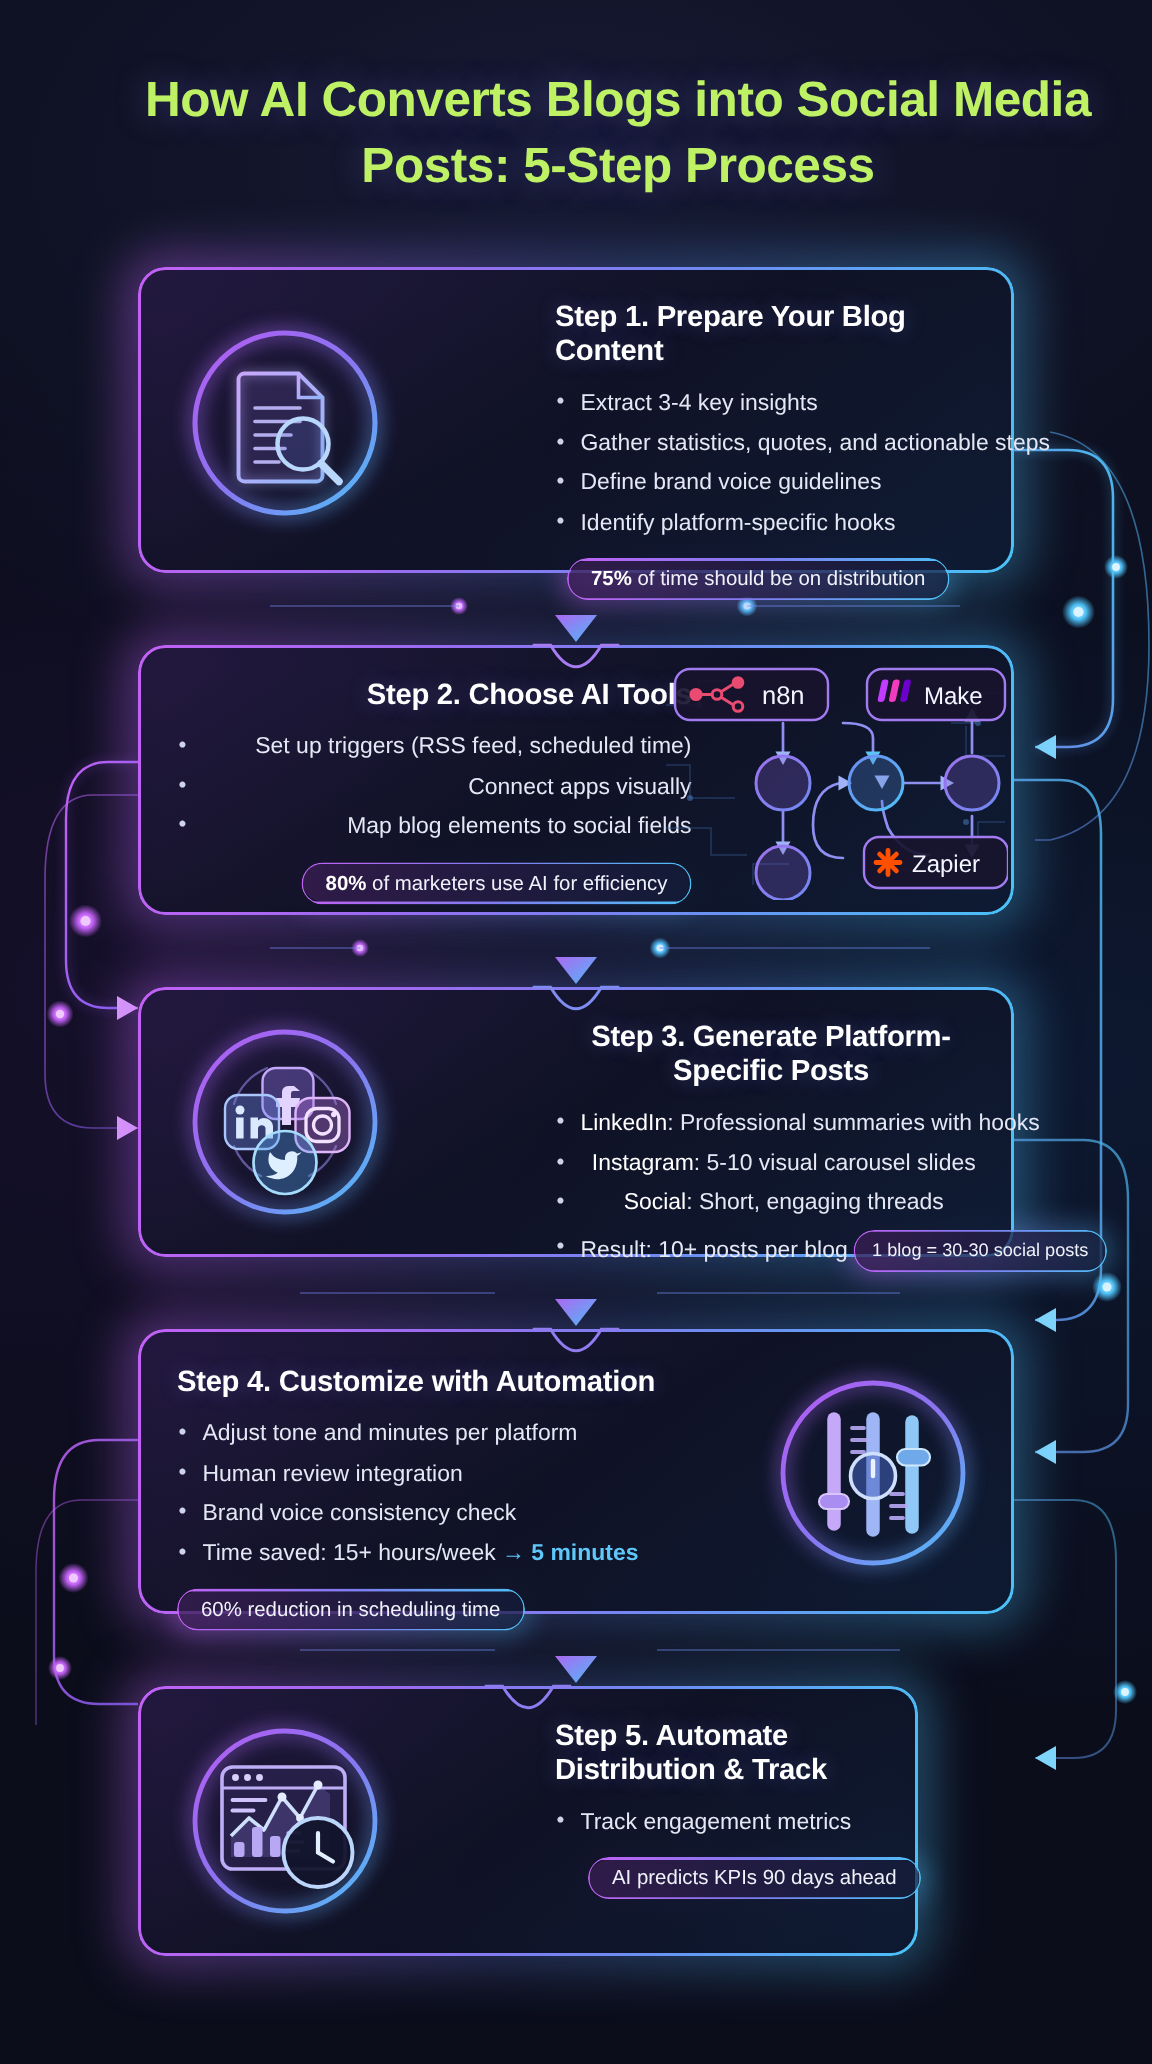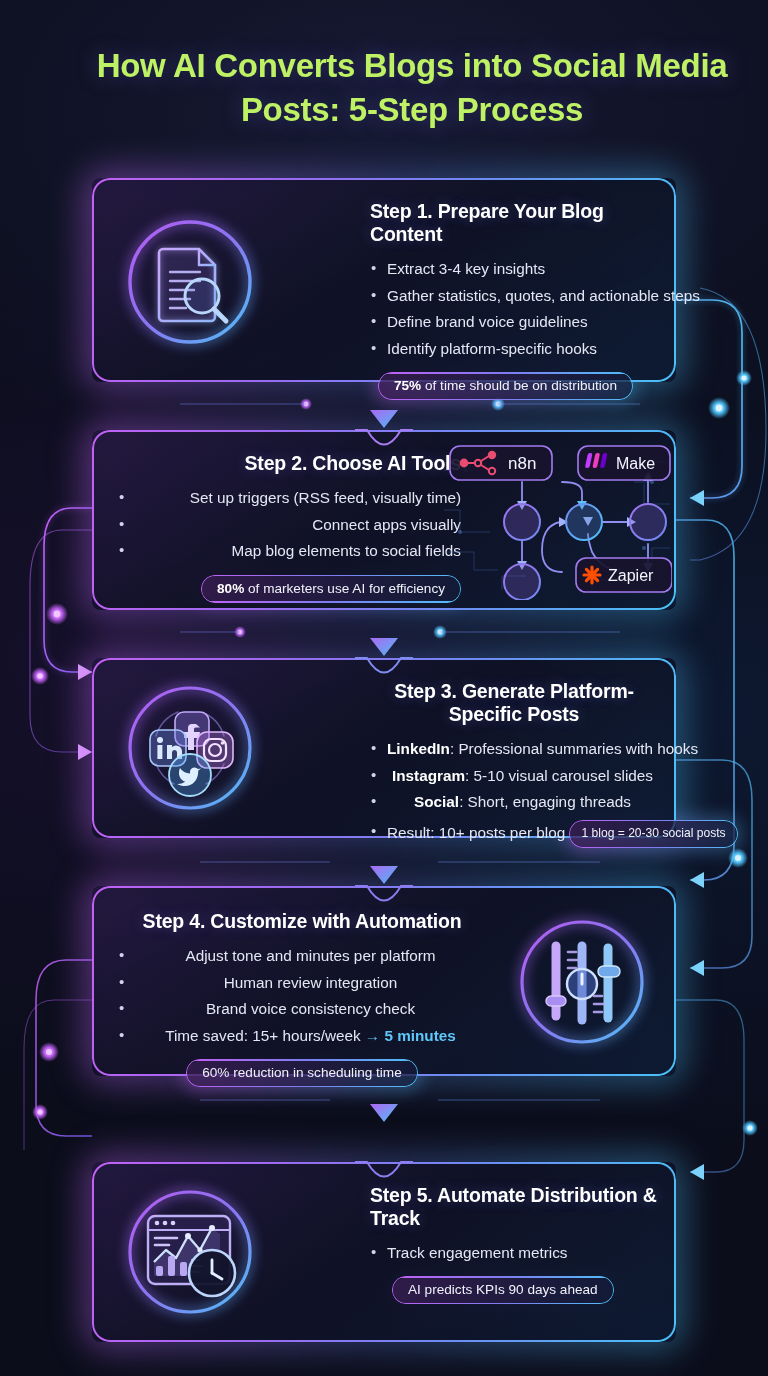--- a/index.html
+++ b/index.html
@@ -24,21 +24,21 @@
     text-align:center; font-size:33px; line-height:1.33;
     font-weight:bold; letter-spacing:-.3px; color:#bef264;
     text-shadow:0 0 22px rgba(140,120,255,.35);
     padding:0 56px;
     margin-left:28px;
   }
 
   
   .card{
     position:absolute;
-    border-radius:8px;
+    border-radius:18px;
     background:
       linear-gradient(150deg, rgba(30,22,58,.88) 0%, rgba(14,16,34,.94) 48%, rgba(12,22,46,.9) 100%);
     overflow:visible;
   }
   .card .frame{
     position:absolute; inset:0; border-radius:18px; padding:1.6px;
     background:linear-gradient(100deg,#c261f5 0%, #9a6bf0 32%, #6f8af2 62%, #49c2f7 100%);
     -webkit-mask:linear-gradient(#000 0 0) content-box, linear-gradient(#000 0 0);
     -webkit-mask-composite:xor; mask-composite:exclude;
     pointer-events:none;
@@ -58,21 +58,21 @@
     text-shadow:0 0 14px rgba(150,140,255,.3);
   }
   ul.bullets{ list-style:none; margin-top:11px; }
   ul.bullets li{
     font-size:15.3px; line-height:1.55; color:#e4e7f4;
     padding-left:17px; position:relative; margin-bottom:3px; white-space:nowrap;
   }
   ul.bullets li:before{
     content:"•"; position:absolute; left:1px; top:-1px; color:#cfd4ea; font-size:15px;
   }
-  ul.bullets li b{ color:#ffffff; font-weight:bold; }
+  ul.bullets li b{ color:#ffffff; font-weight:normal; }
   .accent-blue{ color:#5ec8fa; font-weight:bold; }
 
   .badge{
     display:inline-block; margin-top:9px;
     padding:4.5px 15px 5.5px; border-radius:999px;
     font-size:13.6px; color:#f0f2fb; white-space:nowrap;
     background:linear-gradient(95deg, rgba(58,30,84,.75), rgba(20,28,58,.7));
     border:1.4px solid transparent;
     background-clip:padding-box;
     position:relative;
@@ -93,21 +93,21 @@
 
   
   .ring-wrap{ position:absolute; }
   .ring-wrap svg{ display:block; overflow:visible; }
 
   
   #card1{ left:92px; top:178px;  width:584px; height:204px; }
   #card2{ left:92px; top:430px;  width:584px; height:180px; }
   #card3{ left:92px; top:658px;  width:584px; height:180px; }
   #card4{ left:92px; top:886px;  width:584px; height:190px; }
-  #card5{ left:92px; top:1162px; width:584px; height:180px; }
+  #card5{ left:92px; top:1124px; width:520px; height:180px; }
 
   .body-right{ position:absolute; left:278px; top:24px; right:18px; }
   .body-left{ position:absolute; left:26px; top:22px; right:210px; }
   .body-left-wide{ position:absolute; left:26px; top:24px; right:150px; }
 </style>
 </head>
 <body>
 
 <div class="bg-layer deco">
   <svg width="768" height="1376" viewBox="0 0 768 1376">
@@ -280,21 +280,21 @@
   <div class="card" id="card2">
     <div class="glow"></div>
     <div class="frame"></div>
     <svg class="notch" viewBox="0 0 58 26">
       <path d="M0 1 Q8 1 12 1 Q29 30 46 1 Q50 1 58 1" fill="none" stroke="#a77bf2" stroke-width="2"></path>
     </svg>
 
     <div class="body-left" style="left:26px; top:22px; right:215px;text-align:right;">
       <div class="c-head">Step 2. Choose AI Tools</div>
       <ul class="bullets">
-        <li>Set up triggers (RSS feed, visually time)</li>
+        <li>Set up triggers (RSS feed, scheduled time)</li>
         <li>Connect apps visually</li>
         <li>Map blog elements to social fields</li>
       </ul>
       <div class="badge">
         <b>80%</b> 
         <span>of marketers use AI for efficiency</span>
       </div>
     </div>
 
     <div style="position:absolute; right:4px; top:10px; width:230px; height:160px;">
@@ -442,34 +442,34 @@
     </div>
 
     <div class="body-right" style="top:22px;text-align:center;">
       <div class="c-head">Step 3. Generate Platform-Specific Posts</div>
       <ul class="bullets">
         <li><b>LinkedIn</b><span>: Professional summaries with hooks</span></li>
         <li><b>Instagram</b><span>: 5-10 visual carousel slides</span></li>
         <li><b>Social</b><span>: Short, engaging threads</span></li>
         <li style="margin-top:6px;">
           <span>Result: 10+ posts per blog</span>
-          <span class="badge inline">1 blog = 20-30 social posts</span>
+          <span class="badge inline">1 blog = 30-30 social posts</span>
         </li>
       </ul>
     </div>
   </div>
 
   <div class="card" id="card4">
     <div class="glow"></div>
     <div class="frame"></div>
     <svg class="notch" viewBox="0 0 58 26">
       <path d="M0 1 Q8 1 12 1 Q29 30 46 1 Q50 1 58 1" fill="none" stroke="#8f7cf1" stroke-width="2"></path>
     </svg>
 
-    <div class="body-left-wide" style="left:26px; top:24px; right:190px;text-align:center;">
+    <div class="body-left-wide" style="left:26px; top:24px; right:190px;">
       <div class="c-head">Step 4. Customize with Automation</div>
       <ul class="bullets">
         <li>Adjust tone and minutes per platform</li>
         <li>Human review integration</li>
         <li>Brand voice consistency check</li>
         <li>
           <span>Time saved: 15+ hours/week </span><span class="accent-blue">→ 5 minutes</span>
         </li>
       </ul>
       <div class="badge">

